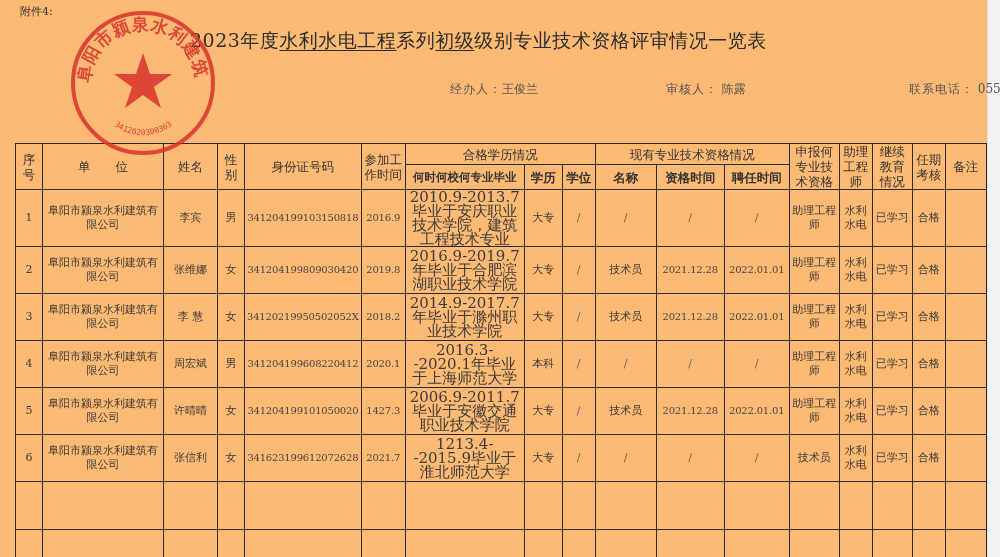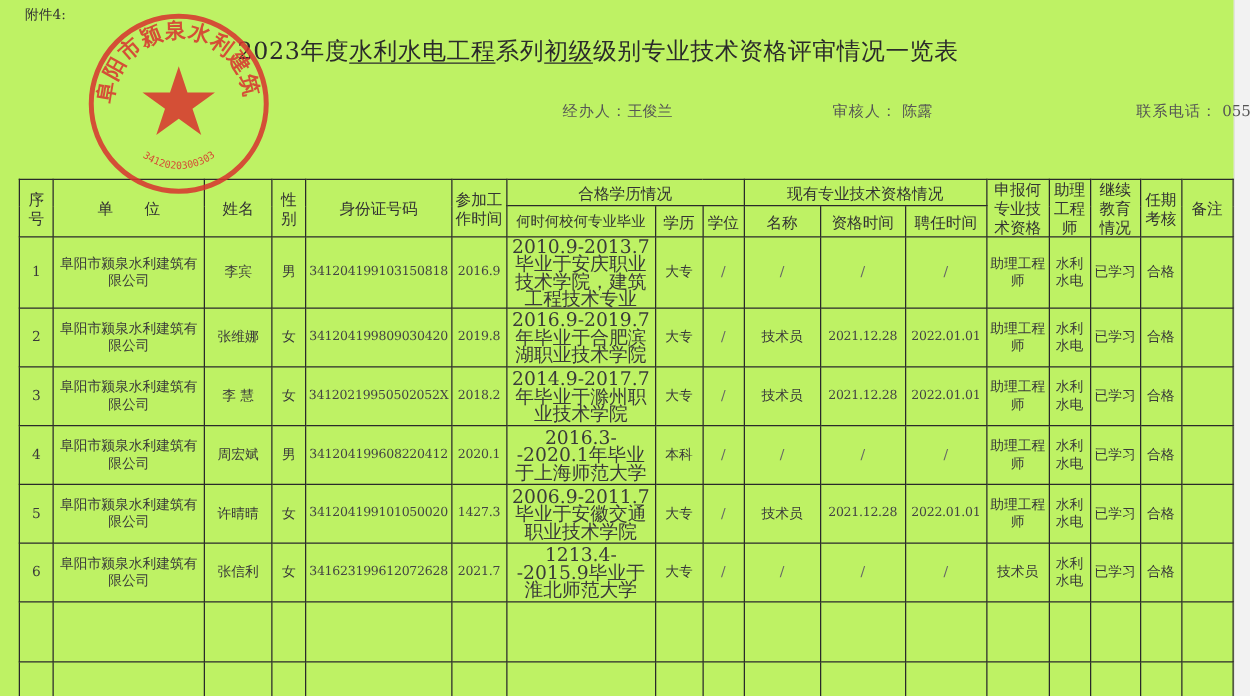--- a/index.html
+++ b/index.html
@@ -2,42 +2,42 @@
 <html><head>
 <meta charset="utf-8">
 <style>
   html, body { margin: 0; padding: 0; }
   body {
     width: 1000px; height: 557px; overflow: hidden;
     background: #ffffff; position: relative;
     font-family: "DejaVu Serif", "Liberation Serif", serif;
     color: #2a2a2a;
   }
-  .page { position: absolute; left: 0; top: 0; width: 1000px; height: 557px; background: #bef264; }
+  .page { position: absolute; left: 0; top: 0; width: 1000px; height: 557px; background: #fdba74; }
   .right-edge { position: absolute; right: 0; top: 0; width: 12px; height: 557px; background: #f2f2f2; border-left: 1px solid #e2e2e2; }
   .attach { position: absolute; left: 20px; top: 4px; font-size: 11px; color: #333; }
   .title {
     position: absolute; left: 190px; top: 28px; width: 640px;
     font-size: 19px; letter-spacing: 0.5px; color: #2b2b2b; white-space: nowrap;
   }
   .title .u { text-decoration: underline; text-underline-offset: 3px; text-decoration-thickness: 1px; margin-top: 32px; }
   .meta { position: absolute; top: 81px; font-size: 12px; color: #555; white-space: nowrap; }
   .meta .lbl { letter-spacing: 1px; }
   table.grid {
     position: absolute; left: 15px; top: 115px;
     border-collapse: collapse; table-layout: fixed;
     font-size: 11px; color: #3a3a3a; margin-top: 28px;
   }
   table.grid td, table.grid th {
     border: 1px solid #2a2a2a; text-align: center; vertical-align: middle;
     padding: 0 2px; font-weight: normal; line-height: 14px; overflow: hidden;
   }
   table.grid th { font-size: 12.5px; color: #333; line-height: 15px; }
   table.grid tr.hdr1 th { height: 20px; }
-  table.grid tr.hdr2 th { height: 24px; }
+  table.grid tr.hdr2 th { height: 24px; font-weight: bold; }
   table.grid tr.data td { height: 46px; }
   table.grid tr.empty td { height: 47px; }
   .id { font-size: 10px; letter-spacing: -0.2px; color: #444; }
   .edu { font-size: 15px; line-height: 13px; }
   .dim { color: #666; }
   .seal {
     position: absolute; left: 68px; top: 8px; width: 150px; height: 150px;
     pointer-events: none; opacity: 0.85;
   }
 </style>

